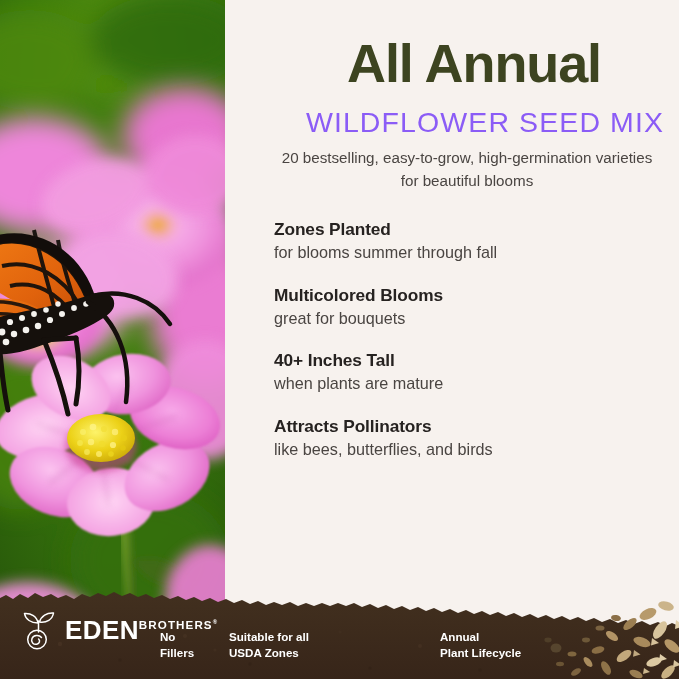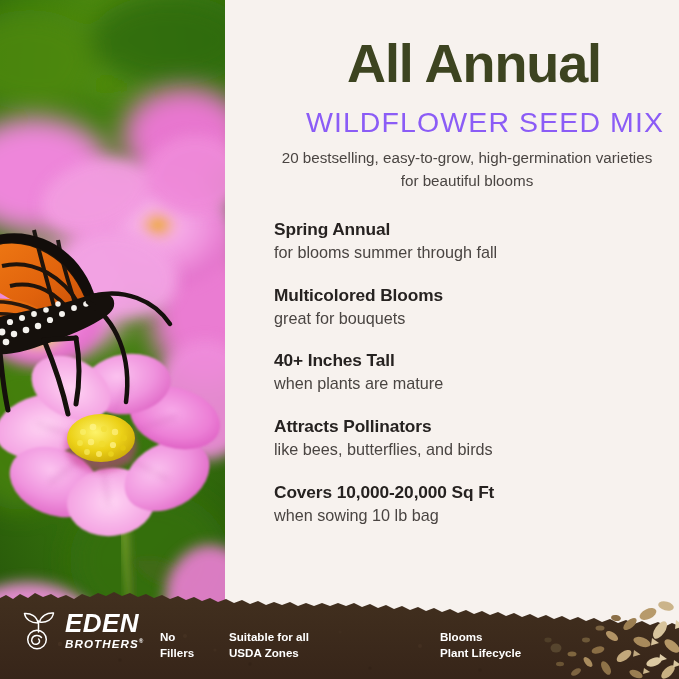--- a/index.html
+++ b/index.html
@@ -127,24 +127,23 @@
     top: 26px;
     display: flex;
     align-items: center;
     gap: 7px;
   }
 
   .logo-mark { width: 38px; height: 40px; display: block; }
 
   .logo-words {
     display: flex;
-    flex-direction: column;
+    flex-direction: row;
     justify-content: center;
     line-height: 1;
-    font-style: italic;
   }
 
   .logo-eden {
     font-size: 26px;
     font-weight: bold;
     color: #ffffff;
     letter-spacing: 0.4px;
     line-height: 1;
   }
 
@@ -382,43 +381,39 @@
 
     <div class="headline">All Annual</div>
 
     <div class="subhead">WILDFLOWER SEED MIX</div>
 
     <div class="deck">20 bestselling, easy-to-grow, high-germination varieties for beautiful blooms</div>
 
     <div class="features">
 
       <div class="feature">
-        <div class="feature-title">Spring Annual</div>
+        <div class="feature-title">Zones Planted</div>
         <div class="feature-sub">for blooms summer through fall</div>
       </div>
 
       <div class="feature">
         <div class="feature-title">Multicolored Blooms</div>
         <div class="feature-sub">great for bouquets</div>
       </div>
 
       <div class="feature">
         <div class="feature-title">40+ Inches Tall</div>
         <div class="feature-sub">when plants are mature</div>
       </div>
 
       <div class="feature">
         <div class="feature-title">Attracts Pollinators</div>
         <div class="feature-sub">like bees, butterflies, and birds</div>
       </div>
 
-      <div class="feature">
-        <div class="feature-title">Covers 10,000-20,000 Sq Ft</div>
-        <div class="feature-sub">when sowing 10 lb bag</div>
-      </div>
 
     </div>
   </div>
 
   <div class="footer">
     <svg class="soil-svg" viewBox="0 0 679 95" preserveAspectRatio="none">
       <defs>
         <linearGradient id="soilG" x1="0" y1="0" x2="0" y2="1">
           <stop offset="0%" stop-color="#42301f"></stop>
           <stop offset="100%" stop-color="#372519"></stop>
@@ -527,18 +522,18 @@
   <div class="specs-layer">
     <div class="spec spec-0">
       <div>No</div>
       <div>Fillers</div>
     </div>
     <div class="spec spec-1">
       <div>Suitable for all</div>
       <div>USDA Zones</div>
     </div>
     <div class="spec spec-3">
-      <div>Blooms</div>
+      <div>Annual</div>
       <div>Plant Lifecycle</div>
     </div>
   </div>
 
 </div>
 
 </body></html>

